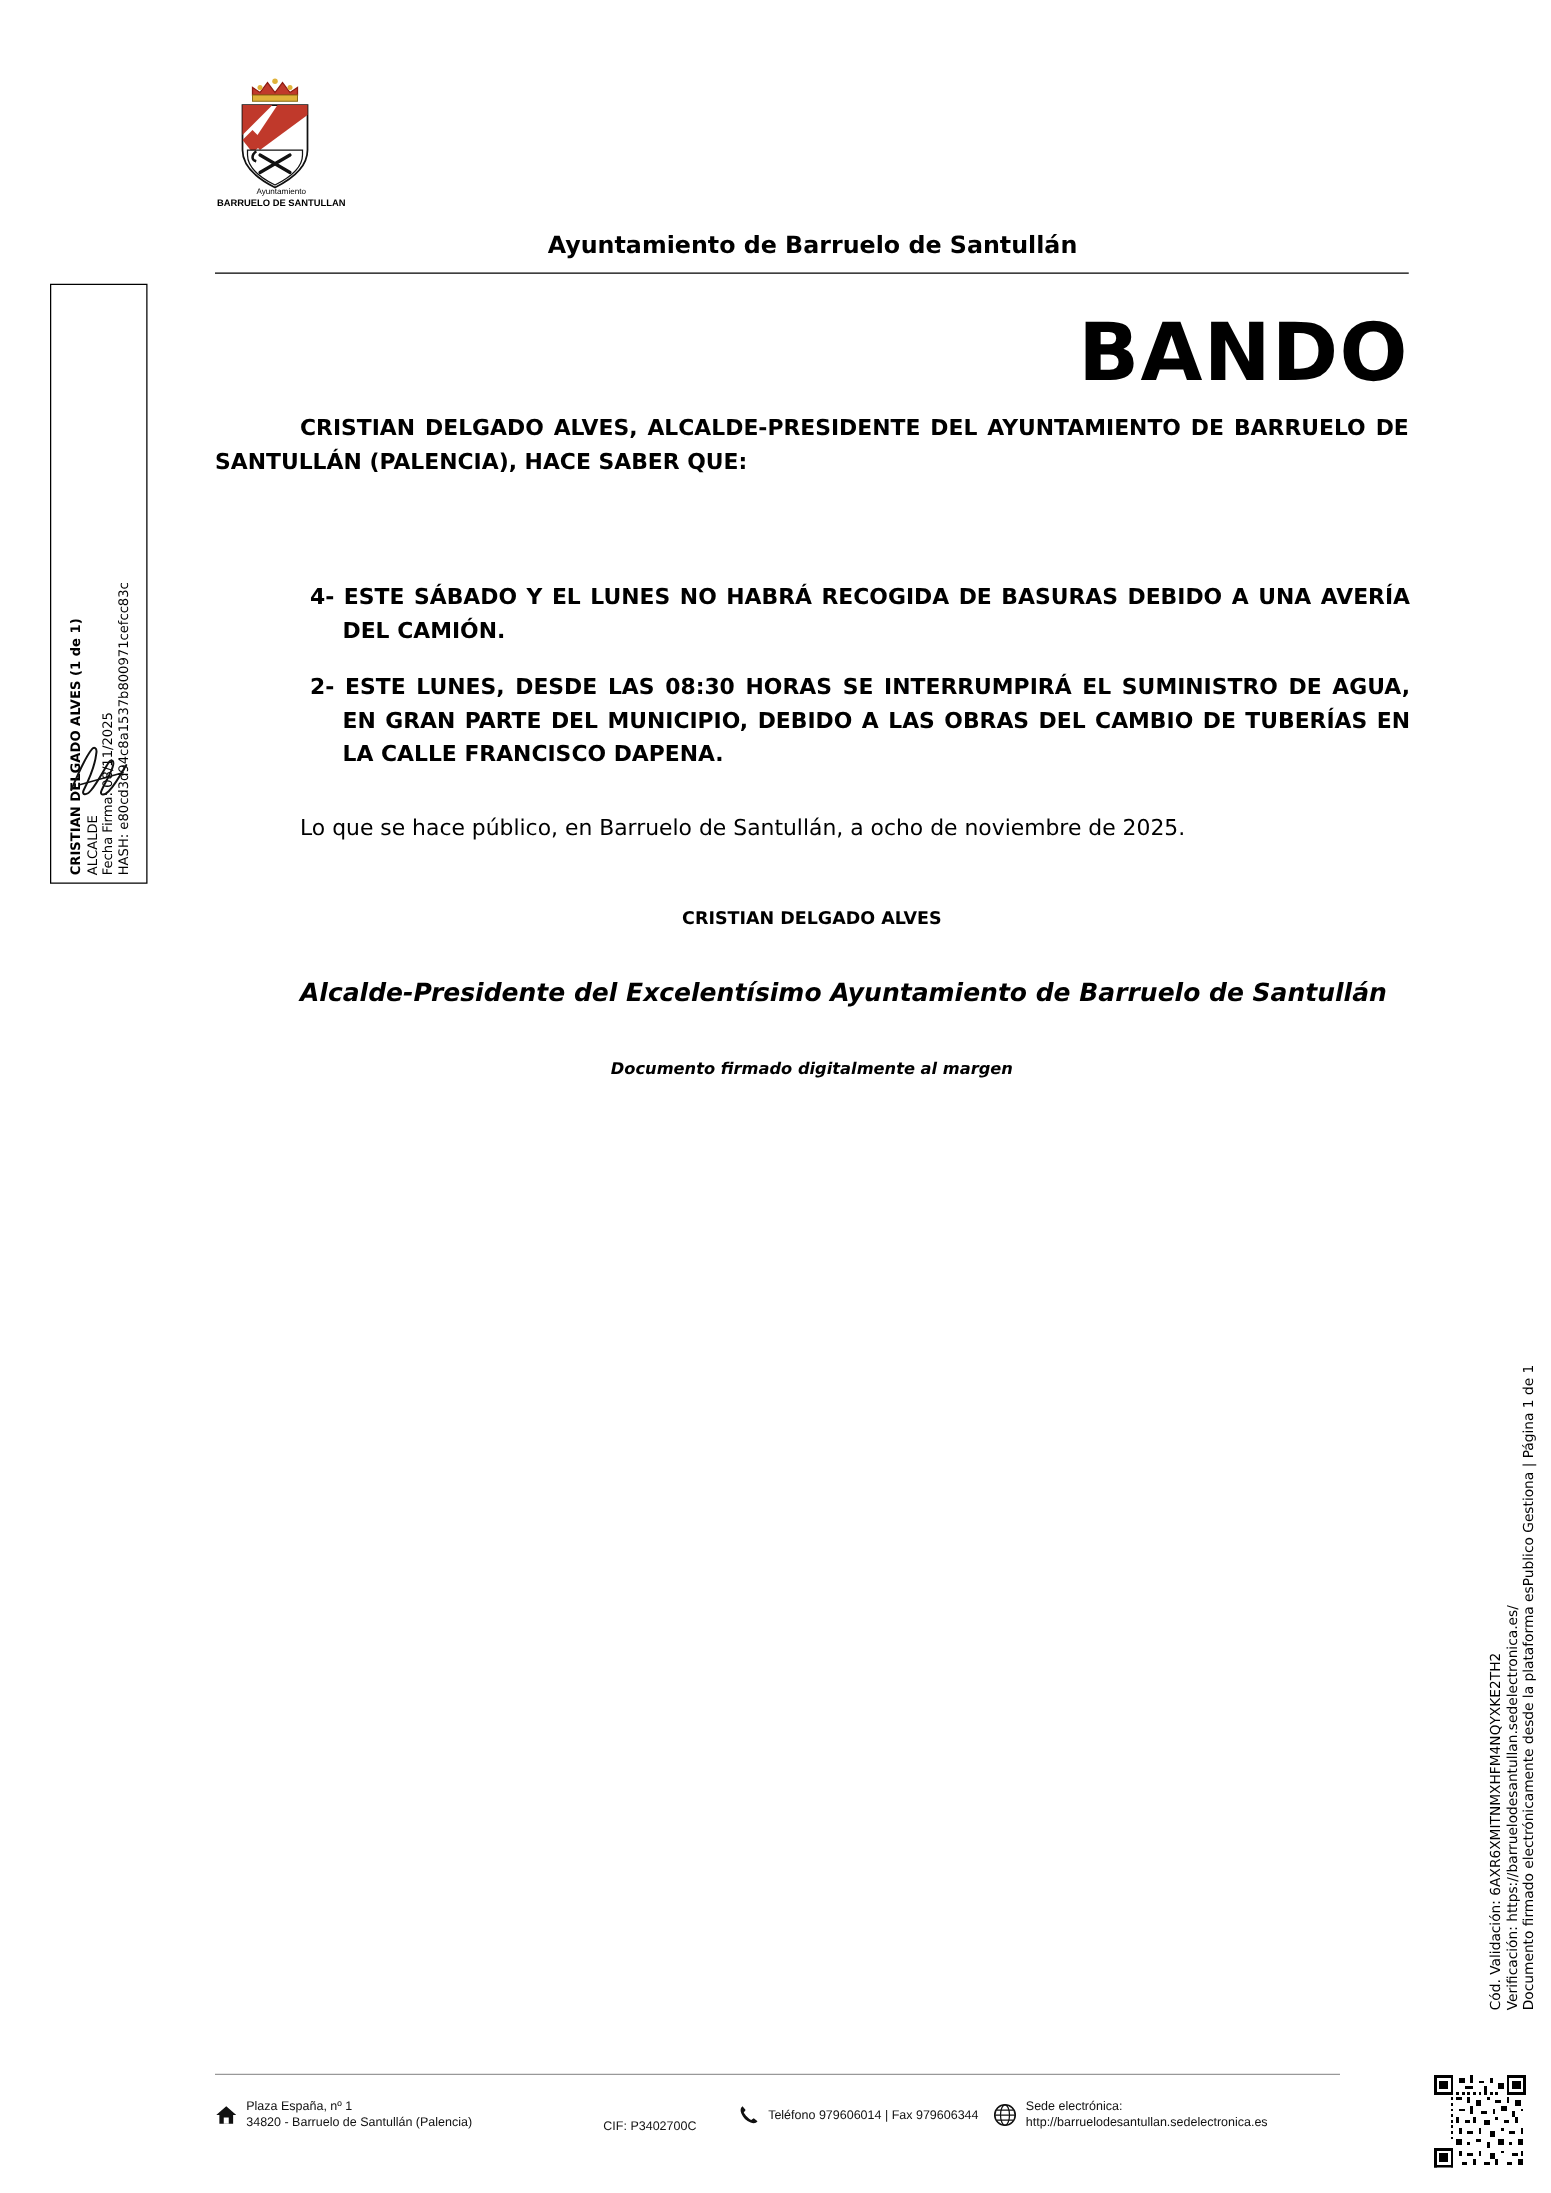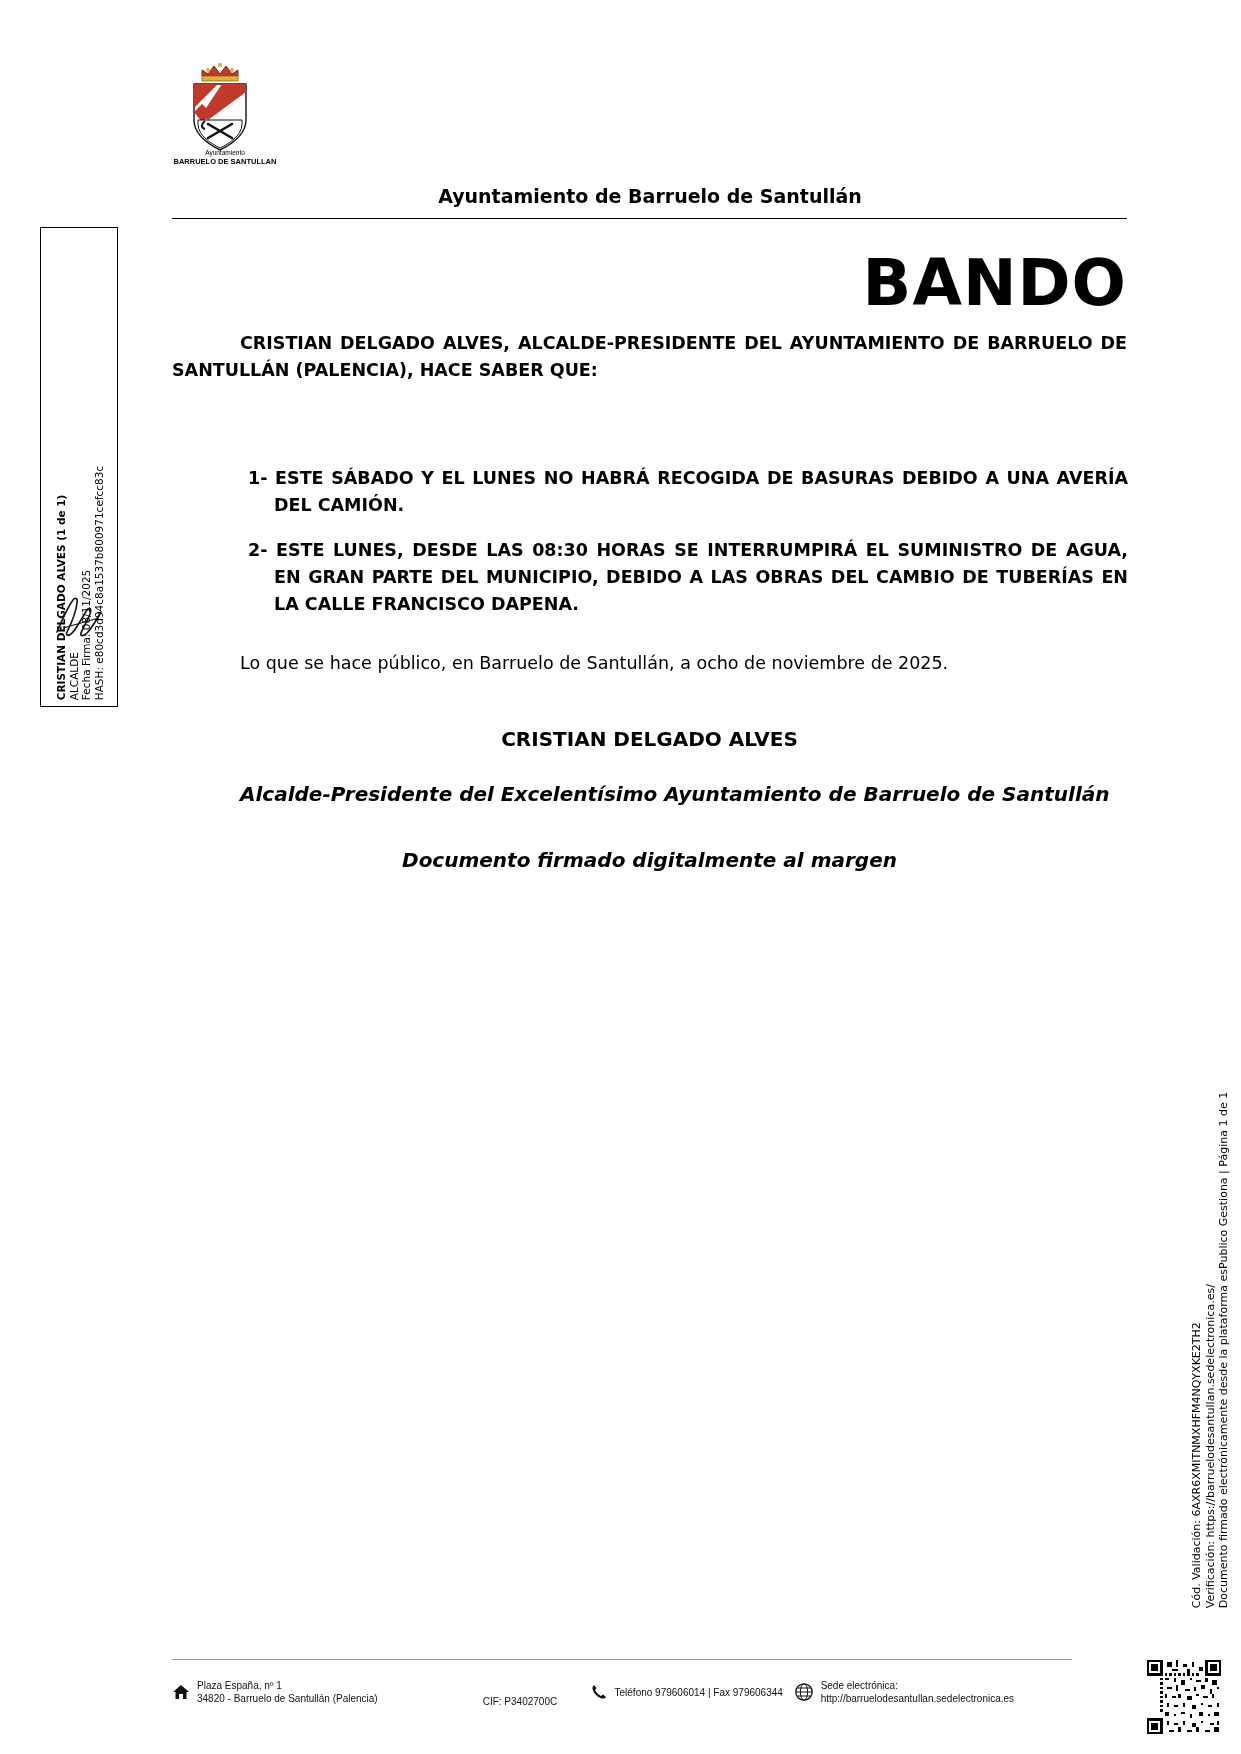--- a/index.html
+++ b/index.html
@@ -141,42 +141,42 @@
     top: 650px;
     text-indent: 68px;
   }
 
   #signer-name {
     position: absolute;
     left: 172px;
     top: 727px;
     width: 955px;
     text-align: center;
-    font-size: 20px;
+    font-size: 14px;
     font-weight: bold;
   }
   #signer-role {
     position: absolute;
     left: 172px;
     top: 782px;
     width: 955px;
     font-size: 20px;
     line-height: 25px;
     font-weight: bold;
     font-style: italic;
     text-align: justify;
     text-indent: 68px;
   }
   #digital-note {
     position: absolute;
     left: 172px;
     top: 848px;
     width: 955px;
     text-align: center;
-    font-size: 20px;
+    font-size: 13px;
     font-weight: bold;
     font-style: italic;
   }
 
   
   #right-vert {
     position: absolute;
     right: 14px;
     top: 1090px;
     width: 34px;
@@ -273,21 +273,21 @@
   <span>BARRUELO DE SANTULLAN</span>
 </div>
 
 <div id="org-title">Ayuntamiento de Barruelo de Santullán</div>
 <div id="header-rule"></div>
 
 <div id="doc-title">BANDO</div>
 
 <div class="body-text" id="intro">CRISTIAN DELGADO ALVES, ALCALDE-PRESIDENTE DEL AYUNTAMIENTO DE BARRUELO DE SANTULLÁN (PALENCIA), HACE SABER QUE:</div>
 
-<div class="list-item" id="item-1">1- ESTE SÁBADO Y EL LUNES NO HABRÁ RECOGIDA DE BASURAS DEBIDO A UNA AVERÍA DEL CAMIÓN.</div>
+<div class="list-item" id="item-1">4- ESTE SÁBADO Y EL LUNES NO HABRÁ RECOGIDA DE BASURAS DEBIDO A UNA AVERÍA DEL CAMIÓN.</div>
 <div class="list-item" id="item-2">2- ESTE LUNES, DESDE LAS 08:30 HORAS SE INTERRUMPIRÁ EL SUMINISTRO DE AGUA, EN GRAN PARTE DEL MUNICIPIO, DEBIDO A LAS OBRAS DEL CAMBIO DE TUBERÍAS EN LA CALLE FRANCISCO DAPENA.</div>
 
 <div class="body-text" id="closing">Lo que se hace público, en Barruelo de Santullán, a ocho de noviembre de 2025.</div>
 
 <div id="signer-name">CRISTIAN DELGADO ALVES</div>
 <div id="signer-role">Alcalde-Presidente del Excelentísimo Ayuntamiento de Barruelo de Santullán</div>
 <div id="digital-note">Documento firmado digitalmente al margen</div>
 
 <div id="right-vert">
   <div id="right-vert-inner">

